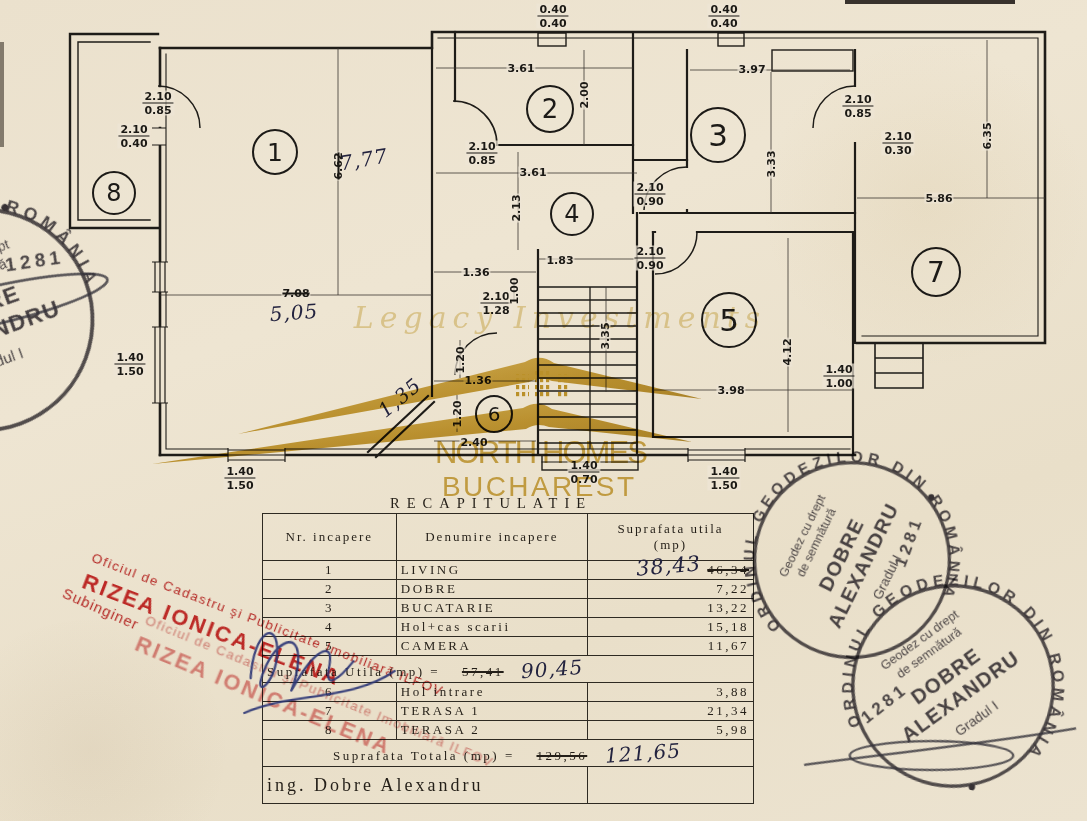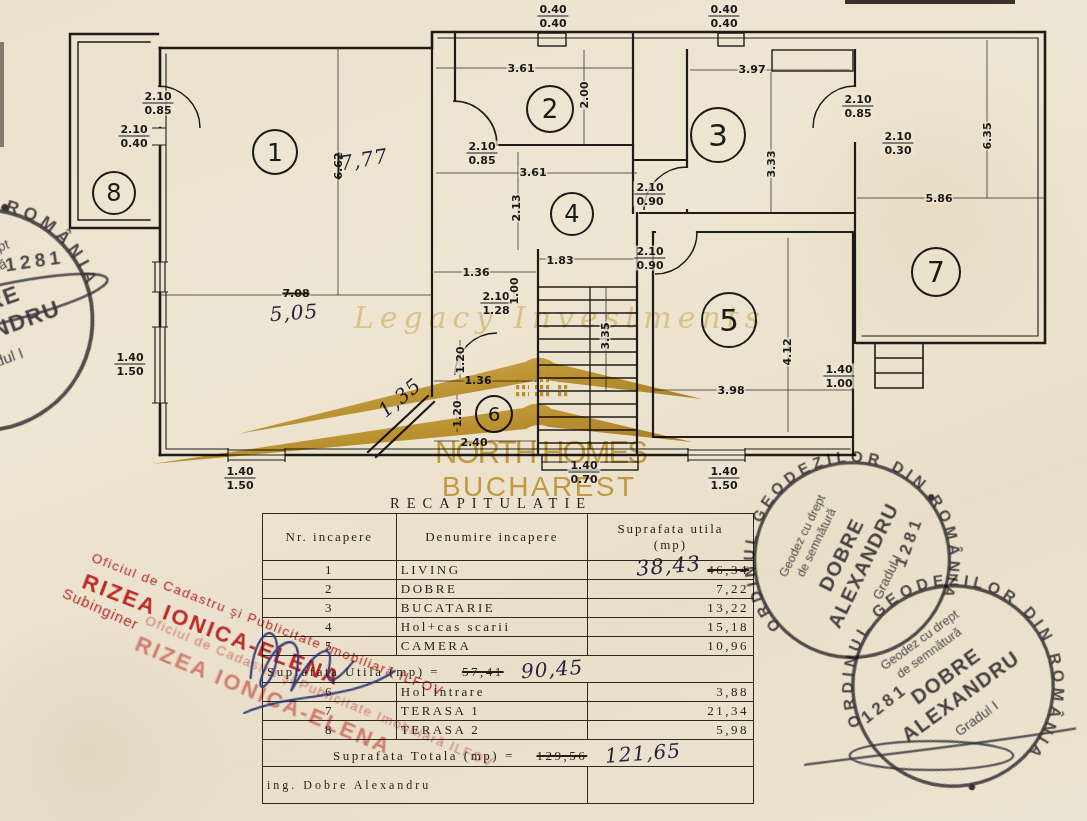--- a/index.html
+++ b/index.html
@@ -55,21 +55,21 @@
   .struck{text-decoration:line-through;text-decoration-thickness:1.5px;}
   .hand{font-family:"DejaVu Serif",serif;font-style:italic;color:#23233f;
     letter-spacing:1px;}
   .hbig{position:absolute;right:52px;top:-7px;font-size:21px;transform:rotate(-5deg);}
   td.mcell{padding-left:78px;letter-spacing:2.5px;}
   td.mcell .struck{margin-left:16px;}
   td.mcell .hand{font-size:20px;margin-left:12px;display:inline-block;transform:rotate(-4deg);}
   td.cexec{text-align:center;letter-spacing:3px;}
   td.cdata{text-align:center;letter-spacing:3px;}
   tr.signer td{height:34px;}
-  tr.signer td.csign{letter-spacing:3px;font-size:12px;}
+  tr.signer td.csign{letter-spacing:3px;font-size:18px;}
   
   svg.stamp{z-index:7;mix-blend-mode:multiply;overflow:visible;}
   .sring{fill:none;stroke:#3b3740;stroke-width:2.6;opacity:.85;}
   .stext{font-family:"Liberation Sans",sans-serif;font-weight:bold;font-size:12px;
     letter-spacing:1.5px;fill:#3b3740;opacity:.88;}
   .s-small{font-family:"Liberation Sans",sans-serif;font-size:9.5px;fill:#3b3740;
     text-anchor:middle;opacity:.88;}
   .s-name{font-family:"Liberation Sans",sans-serif;font-weight:bold;font-size:15.5px;
     fill:#3b3740;text-anchor:middle;letter-spacing:1px;opacity:.9;}
   .snum{font-family:"Liberation Sans",sans-serif;font-weight:bold;font-size:13px;
@@ -313,21 +313,21 @@
     <td class="c3 val">13,22</td>
   </tr>
   <tr>
     <td class="c1">4</td>
     <td class="c2">Hol+cas scarii</td>
     <td class="c3 val">15,18</td>
   </tr>
   <tr>
     <td class="c1">5</td>
     <td class="c2">CAMERA</td>
-    <td class="c3 val">10,96</td>
+    <td class="c3 val">11,67</td>
   </tr>
   <tr>
     <td class="mcell" colspan="3">
       <span>Suprafata Utila (mp) =</span>
       <span class="struck">57,41</span>
       <span class="hand">90,45</span>
     </td>
   </tr>
   <tr>
     <td class="c1">6</td>

